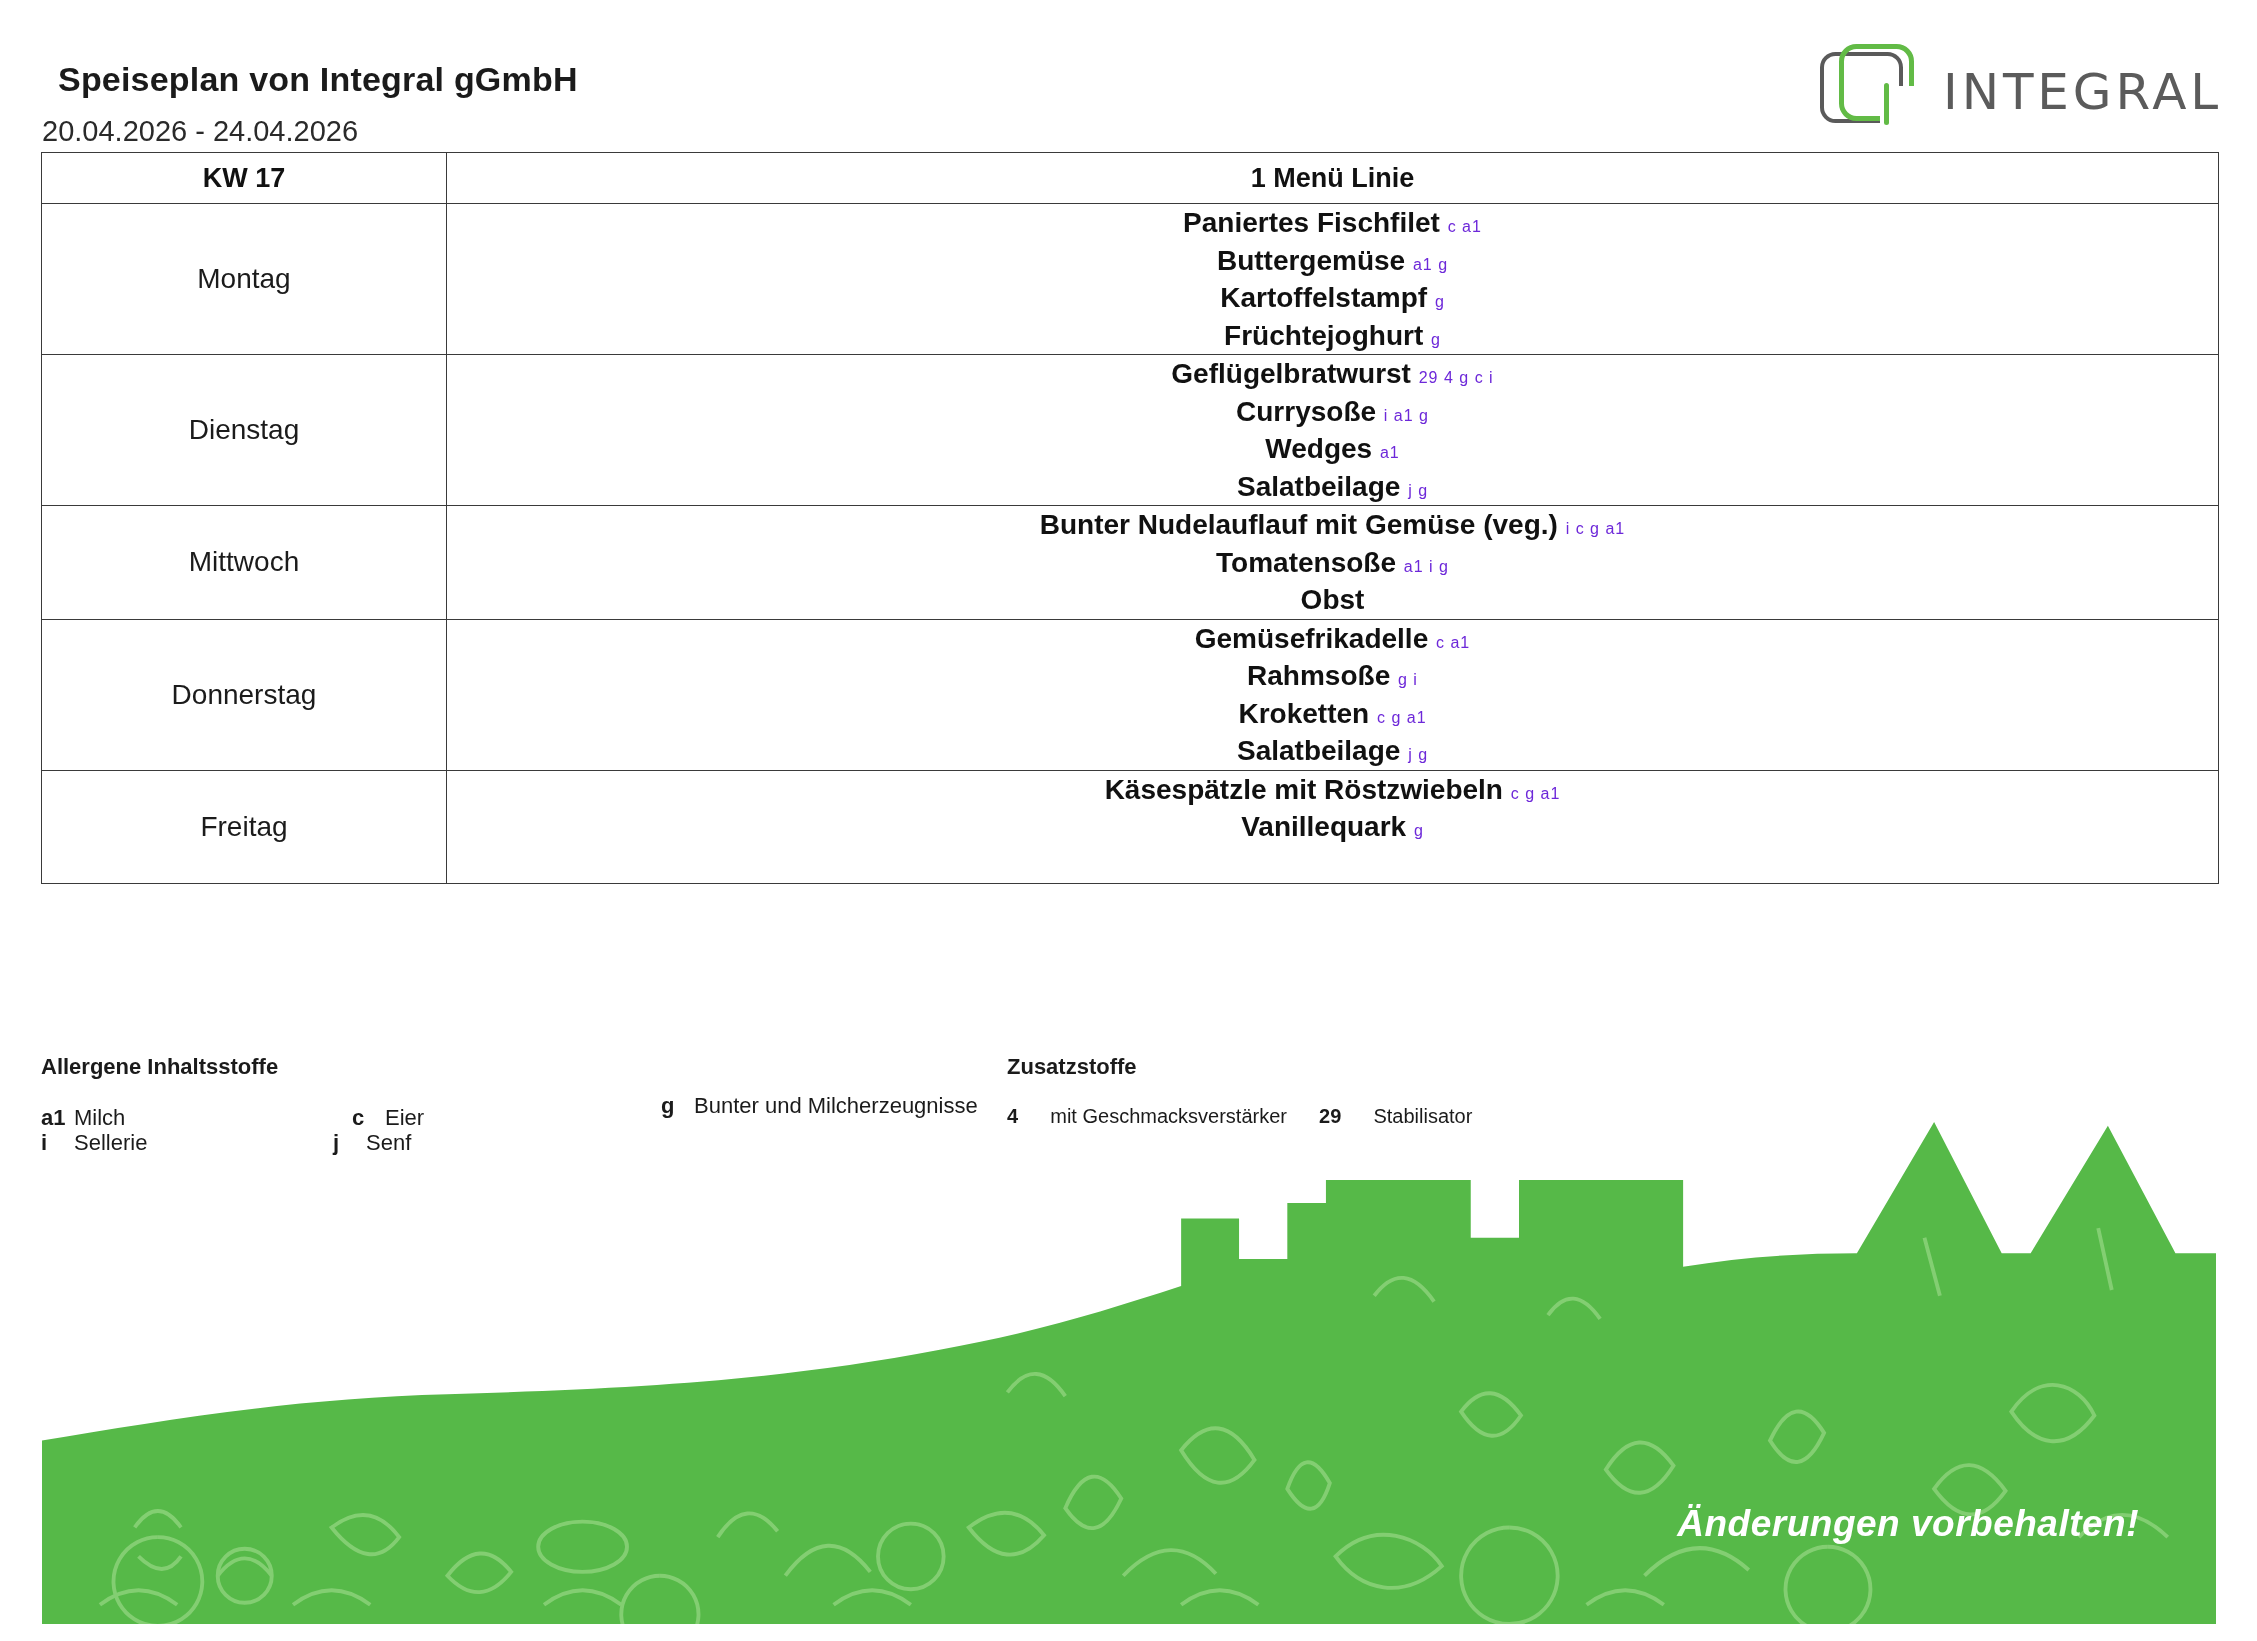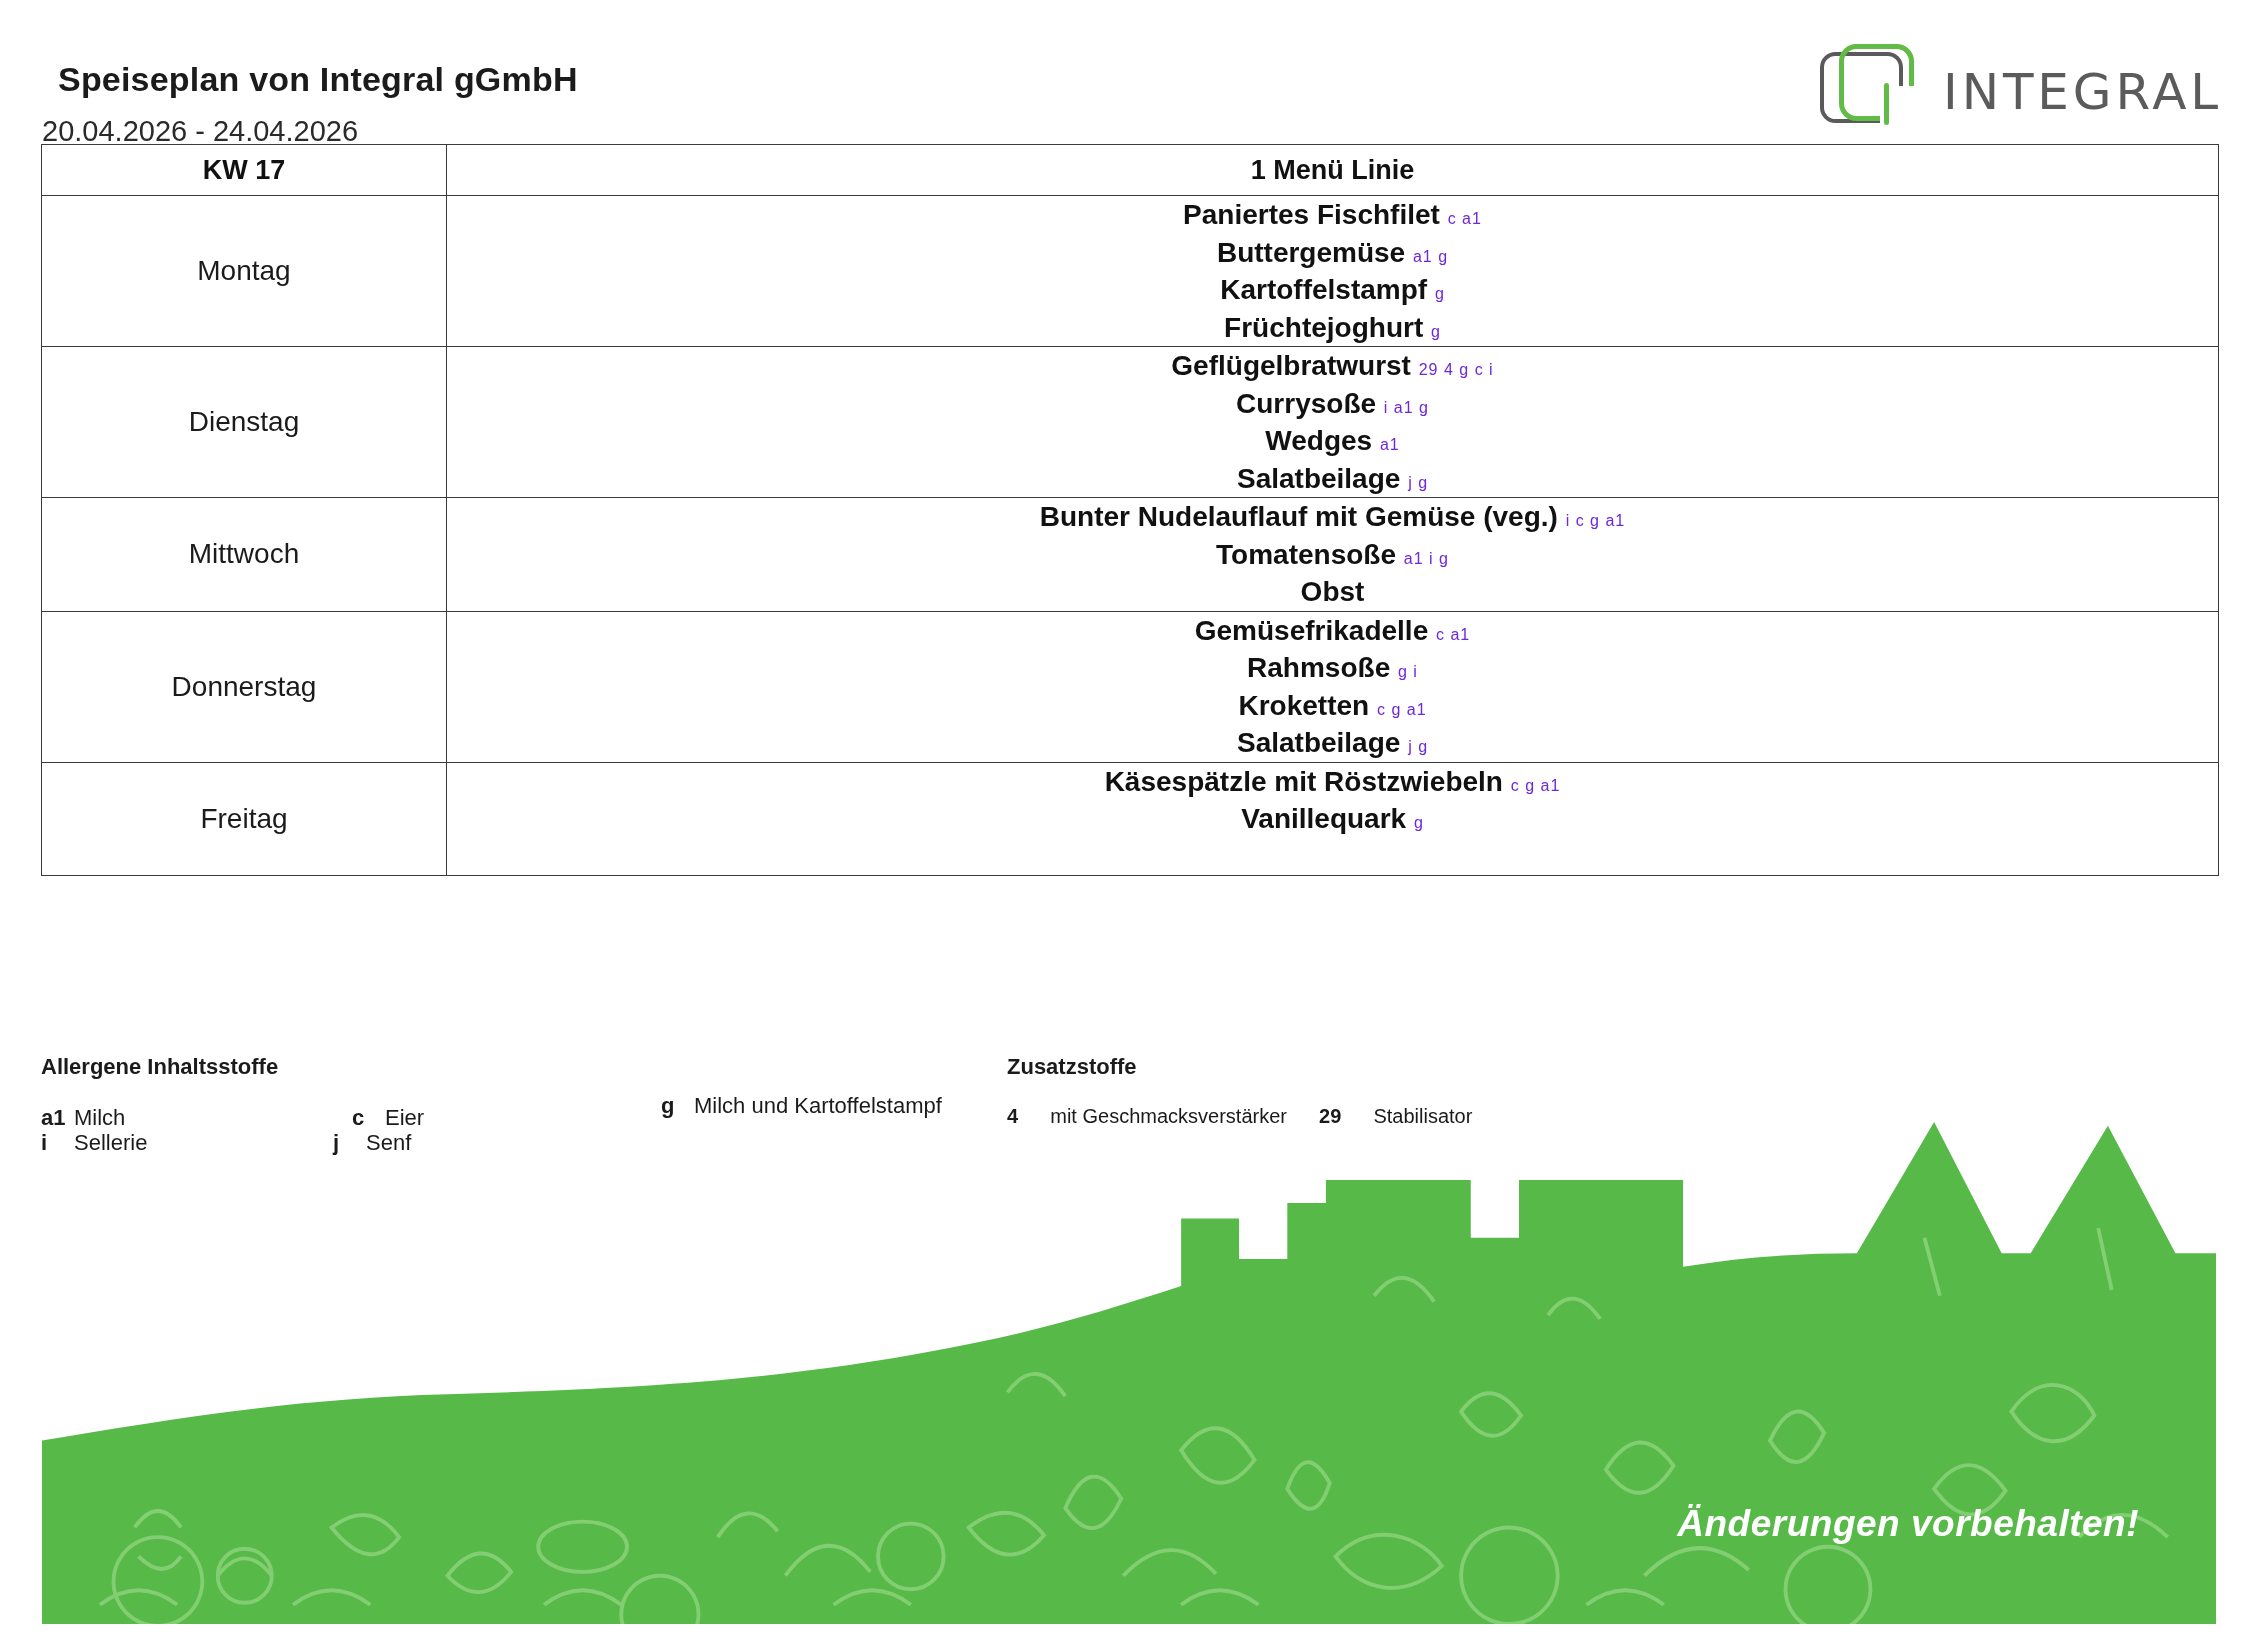--- a/index.html
+++ b/index.html
@@ -88,21 +88,21 @@
     font-size: 50px;
     letter-spacing: 3.9px;
     color: #5b5b5b;
     font-family: "DejaVu Sans", sans-serif;
   }
 
   
   .menu-table {
     position: absolute;
     left: 41px;
-    top: 144px;
+    top: 152px;
     width: 2178px;
     border-collapse: collapse;
     table-layout: fixed;
   }
   .menu-table td, .menu-table th {
     border: 1.9px solid #3a3a3a;
     vertical-align: middle;
     padding: 0;
   }
   .col-day { width: 404px; }
@@ -295,21 +295,21 @@
     </table>
 
   <div class="legend">
     <div class="legend-col lg-allergens">
       <div class="legend-title">Allergene Inhaltsstoffe</div>
       <div class="allergen-grid">
         <div class="ag-item ag-c1r1"><b>a1</b><span>Milch</span></div>
         <div class="ag-item ag-c1r2"><b>i</b><span>Sellerie</span></div>
         <div class="ag-item ag-c2r1"><b>c</b><span>Eier</span></div>
         <div class="ag-item ag-c2r2"><b>j</b><span>Senf</span></div>
-        <div class="ag-item ag-c3r1"><b>g</b><span>Milch und Kartoffelstampf</span></div>
+        <div class="ag-item ag-c3r1"><b>g</b><span>Bunter und Milcherzeugnisse</span></div>
       </div>
     </div>
 
     <div class="legend-col lg-additives">
       <div class="legend-title">Zusatzstoffe</div>
       <div class="additives-row">
         <b>4</b>
         <span class="gap"></span>
         <span>mit Geschmacksverstärker</span>
         <span class="gap"></span>

